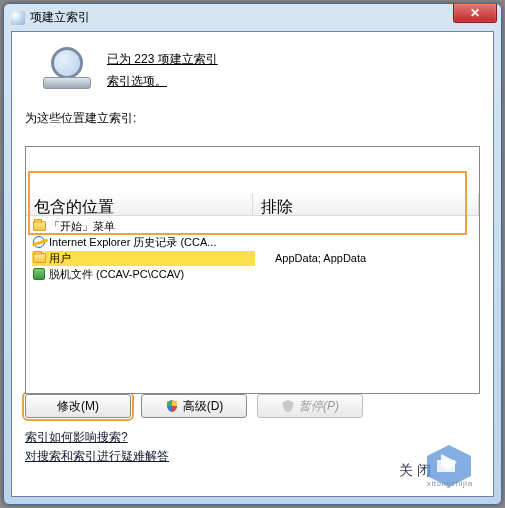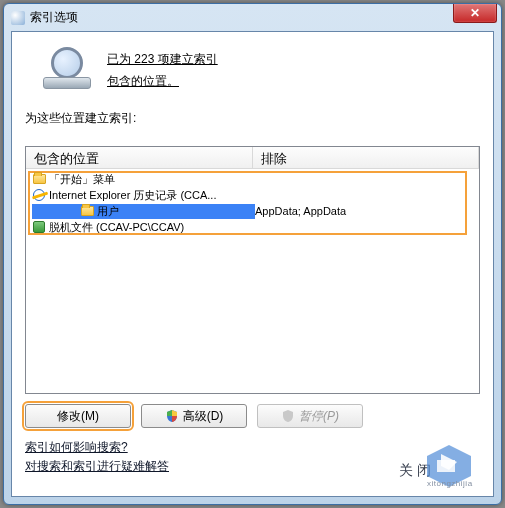--- a/index.html
+++ b/index.html
@@ -10,67 +10,67 @@
     .title-text { flex: 1; font-size: 12px; color: #000; }
     .close-btn { width: 44px; height: 19px; background: linear-gradient(#e07777, #c62828); border: 1px solid #8a1a1a; border-top: none; border-radius: 0 0 3px 3px; color: #fff; display: flex; align-items: center; justify-content: center; margin-top: -8px; font-size: 12px; font-weight: bold; box-shadow: inset 0 0 2px rgba(255,255,255,.4); cursor: pointer; }
     .inner { position: absolute; left: 7px; top: 27px; right: 7px; bottom: 7px; background: #fff; border: 1px solid #6786a9; padding: 13px 13px 10px 13px; }
     .status-row { display: flex; align-items: flex-start; margin-bottom: 18px; }
     .mag-icon { width: 50px; height: 44px; position: relative; margin-right: 16px; flex-shrink: 0; margin-left: 16px; }
     .mag-icon::before { content: ""; position: absolute; left: 10px; top: 2px; width: 26px; height: 26px; border: 3px solid #7a8aa0; border-radius: 50%; background: radial-gradient(circle at 35% 35%, #e8f2ff, #b5cde8); }
     .mag-icon::after { content: ""; position: absolute; left: 2px; bottom: 0; width: 46px; height: 10px; background: linear-gradient(#dfe6ec, #9aa8b5); border-radius: 3px; border: 1px solid #8a96a3; }
     .status-text { padding-top: 4px; line-height: 1.8; font-size: 12px; text-decoration: underline; }
     .section-label { font-size: 12px; margin-bottom: 19px; }
     .list-box { border: 1px solid #828790; height: 248px; background: #fff; position: relative; }
-    .list-header { display: flex; height: 22px; background: linear-gradient(#fdfdfd, #f0f0f0); border-bottom: 1px solid #d9d9d9; font-size: 13px; }
+    .list-header { display: flex; height: 22px; background: linear-gradient(#fdfdfd, #f0f0f0); border-bottom: 1px solid #d9d9d9; font-size: 16px; margin-top: 47px; }
     .list-header > div { padding: 3px 8px; border-right: 1px solid #d9d9d9; }
     .col-inc { width: 227px; }
     .col-exc { flex: 1; }
     .hl-box { position: absolute; left: 2px; top: 24px; width: 439px; height: 64px; border: 2px solid #f5a13a; pointer-events: none; }
     .list-body { padding: 2px; }
     .list-row { display: flex; align-items: center; height: 16px; font-family: Tahoma, sans-serif; font-size: 11px; padding-left: 4px; }
-    .list-row.selected .row-left { background: #3b82f6; padding-left: 48px; }
+    .list-row.selected .row-left { background: #fde047; }
     .row-left { display: flex; align-items: flex-start; width: 223px; }
-    .row-right { flex: 1; padding-left: 0; }
+    .row-right { flex: 1; padding-left: 20px; }
     .row-icon { width: 14px; height: 14px; margin-right: 3px; flex-shrink: 0; display: inline-flex; align-items: center; justify-content: center; }
     .folder-icon { background: linear-gradient(#ffe79e, #f7c645); border: 1px solid #d9a520; border-radius: 1px; width: 13px; height: 10px; position: relative; }
     .folder-icon::before { content:""; position:absolute; left:0; top:-3px; width:6px; height:3px; background:#f7c645; border:1px solid #d9a520; border-bottom:none; border-radius:1px 1px 0 0; }
     .ie-icon { width: 12px; height: 12px; border: 1.5px solid #1e66c9; border-radius: 50%; position: relative; }
     .ie-icon::after { content:""; position:absolute; left:-2px; top:4px; width:16px; height:2.5px; background:#f7b500; border-radius: 1px; transform: rotate(-18deg); }
     .offline-icon { width: 12px; height: 12px; background: linear-gradient(#7dc97d, #3a9a3a); border: 1px solid #2d7a2d; border-radius: 2px; }
-    .buttons-row { display: flex; gap: 10px; margin-top: 10px; }
+    .buttons-row { display: flex; gap: 10px; }
     .btn { height: 24px; padding: 0 16px; min-width: 106px; background: linear-gradient(#fcfcfc, #e8e8e8); border: 1px solid #8b8b8b; border-radius: 3px; font-size: 12px; display: inline-flex; align-items: center; justify-content: center; gap: 4px; cursor: pointer; }
     .btn.disabled { color: #9a9a9a; border-color: #c0c0c0; cursor: default; font-style: italic; }
     .btn.hl { outline: 2px solid #f5a13a; outline-offset: 1px; }
     .shield-icon { width: 14px; height: 14px; display: inline-block; }
     .shield-icon svg { display: block; }
     .links { margin-top: 10px; line-height: 1.6; }
     .links a { color: #0f172a; text-decoration: underline; font-size: 12px; cursor: pointer; }
     .watermark { position: absolute; right: 6px; bottom: 6px; width: 120px; height: 50px; opacity: .75; pointer-events: none; text-decoration: underline; }
     .watermark svg { width: 100%; height: 100%; }
     .footer-blur { position: absolute; right: 58px; bottom: 16px; color: #3a4150; font-size: 14px; letter-spacing: 4px; font-weight: 500; filter: blur(0.4px); }
   </style>
 </head>
 <body>
 
 <div class="window">
   <div class="titlebar">
     <div class="title-icon"></div>
-    <div class="title-text">索引选项</div>
+    <div class="title-text">项建立索引</div>
     <div class="close-btn">
       <span>✕</span>
     </div>
   </div>
 
   <div class="inner">
 
     <div class="status-row">
       <div class="mag-icon"></div>
       <div class="status-text">
         <div>已为 223 项建立索引</div>
-        <div>包含的位置。</div>
+        <div>索引选项。</div>
       </div>
     </div>
 
     <div class="section-label">为这些位置建立索引:</div>
 
     <div class="list-box">
       <div class="list-header">
         <div class="col-inc">包含的位置</div>
         <div class="col-exc">排除</div>
       </div>

